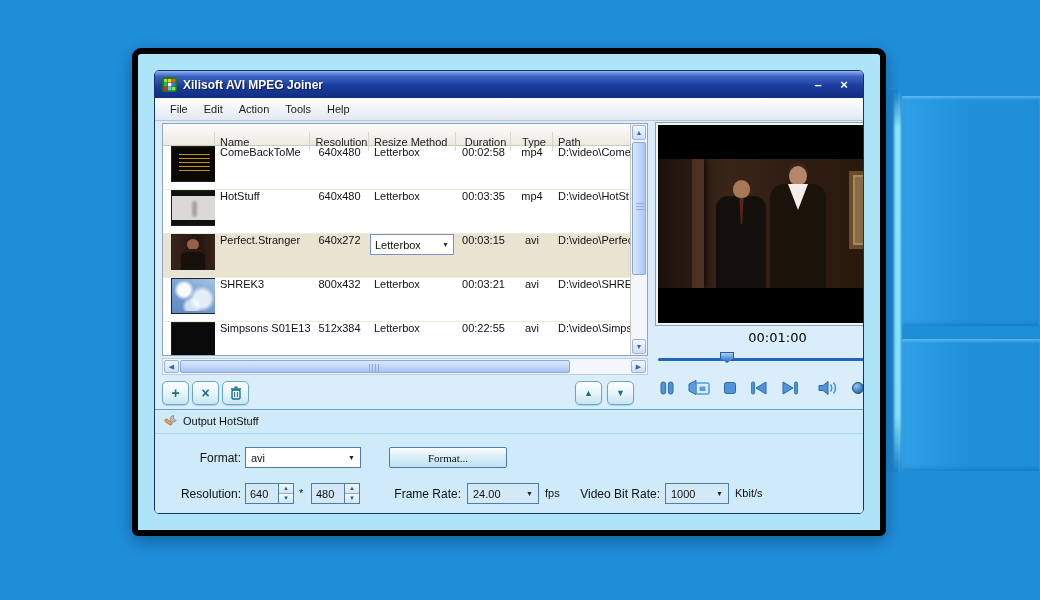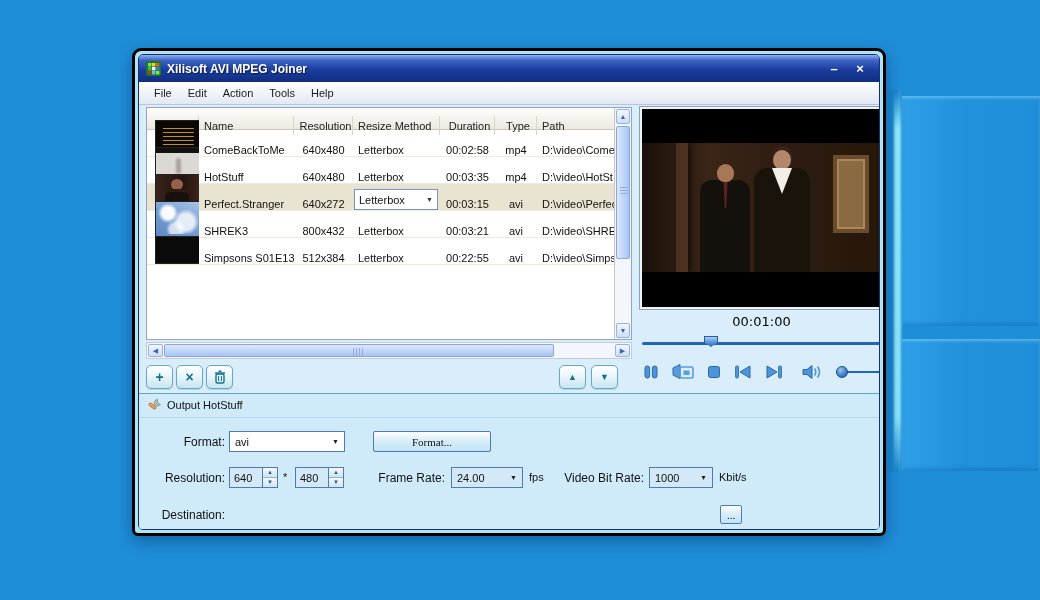--- a/index.html
+++ b/index.html
@@ -7,42 +7,42 @@
   body{font-family:"Liberation Sans","DejaVu Sans",sans-serif;font-size:11px;color:#111;}
 
   .desktop{position:relative;width:1040px;height:600px;background:#1f8ed9;overflow:hidden;}
   .logo-shade{position:absolute;left:884px;top:90px;width:14px;height:382px;background:linear-gradient(90deg,rgba(10,100,170,0),rgba(12,104,176,.35));}
   .logo-beam{position:absolute;left:894px;top:90px;width:7px;height:384px;background:linear-gradient(180deg,rgba(150,240,255,0),rgba(150,240,255,.95) 10%,rgba(150,240,255,.9) 85%,rgba(150,240,255,0));filter:blur(1px);}
   .logo-pane{position:absolute;left:902px;width:138px;background:linear-gradient(90deg,#2ea0e8,#2191dc 45%,#1f8fda);box-shadow:inset 0 2px 3px rgba(160,235,255,.45), inset 0 -2px 4px rgba(10,90,160,.45);}
   .pane-top{top:96px;height:230px;}
   .pane-bottom{top:339px;height:132px;}
 
   
-  .window{position:absolute;left:132px;top:48px;width:754px;height:488px;background:#aee4f7;border:3px solid #000000;border-radius:9px 9px 6px 6px;padding:3px;box-shadow:0 5px 16px rgba(0,30,70,.4);}
+  .window{position:absolute;left:132px;top:48px;width:754px;height:488px;background:#aee4f7;border:6px solid #000000;border-radius:9px 9px 6px 6px;padding:16px;box-shadow:0 5px 16px rgba(0,30,70,.4);}
   .window-inner{height:100%;border:1px solid #17316f;border-radius:5px;overflow:hidden;display:flex;flex-direction:column;background:#d7eefb;}
   .titlebar{flex:0 0 27px;background:linear-gradient(180deg,#8fb0f2 0%,#3c63c4 20%,#1c3c9e 55%,#102e80 100%);display:flex;align-items:center;padding:0 9px 0 7px;gap:6px;}
   .title-text{color:#fff;font-weight:bold;font-size:12px;text-shadow:1px 1px 1px rgba(0,0,0,.55);flex:1;white-space:nowrap;}
   .win-btn{color:#fff;font-weight:bold;width:20px;text-align:center;font-size:13px;cursor:default;}
   .menubar{flex:0 0 23px;background:linear-gradient(180deg,#ffffff,#e2e8f2);border-bottom:1px solid #b9c5d6;display:flex;align-items:center;padding:0 7px;}
   .menu-item{font-size:11px;color:#1a1a1a;padding:3px 8px;}
   .client{position:relative;flex:1;background:#d9edfa;}
 
   
   .table-wrap{position:absolute;left:7px;top:2px;width:486px;height:233px;background:#fff;border:1px solid #93a5bb;display:flex;}
   .grid{flex:1;overflow:hidden;}
   .grid-header{display:flex;height:22px;background:linear-gradient(180deg,#fdfdfc,#ece9e1);border-bottom:1px solid #cdc8b8;}
   .gh-cell{font-size:11px;color:#222;padding-top:4px;padding-left:5px;border-right:1px solid #d9d5c8;height:19px;margin-top:8px;}
   .c0{width:52px;flex:0 0 52px;}
   .c1{width:95px;flex:0 0 95px;}
   .c2{width:59px;flex:0 0 59px;text-align:center;}
   .c3{width:87px;flex:0 0 87px;}
   .c4{width:55px;flex:0 0 55px;text-align:center;}
   .c5{width:42px;flex:0 0 42px;text-align:center;}
   .c6{flex:1;}
-  .grid-row{display:flex;height:27px;border-bottom:1px solid #eeeade;align-items:flex-end;background:#fff;}
+  .grid-row{display:flex;height:44px;border-bottom:1px solid #eeeade;align-items:flex-start;background:#fff;}
   .grid-row.selected{background:#e9e4d2;}
   .g-cell{font-size:11px;color:#111;padding:0 5px;overflow:hidden;white-space:nowrap;}
   .thumb{width:46px;height:36px;margin-left:3px;border:1px solid #222;flex:0 0 46px;}
   .thumb-credits{background:#0b0803 repeating-linear-gradient(180deg,rgba(212,164,24,.9) 0 1px,transparent 1px 4px);background-size:70% 60%;background-position:50% 55%;background-repeat:no-repeat;}
   .thumb-light{background:linear-gradient(180deg,#111 0 14%,#dcd8d4 14% 86%,#111 86%);position:relative;}
   .thumb-light::after{content:"";position:absolute;left:46%;top:28%;width:5px;height:16px;background:#aaa29e;border-radius:3px;filter:blur(1px);}
   .thumb-portrait{background:linear-gradient(90deg,#3a241a,#241410 60%,#3c2418);position:relative;}
   .thumb-portrait::before{content:"";position:absolute;left:15px;top:4px;width:12px;height:11px;border-radius:50%;background:#96614a;}
   .thumb-portrait::after{content:"";position:absolute;left:9px;top:14px;width:24px;height:22px;border-radius:7px 7px 0 0;background:#17100c;border-top:3px solid #2c1c12;}
   .thumb-sky{background:linear-gradient(205deg,#a8c4e6 0%,#7aa2d6 45%,#5d88c4 100%);position:relative;}

